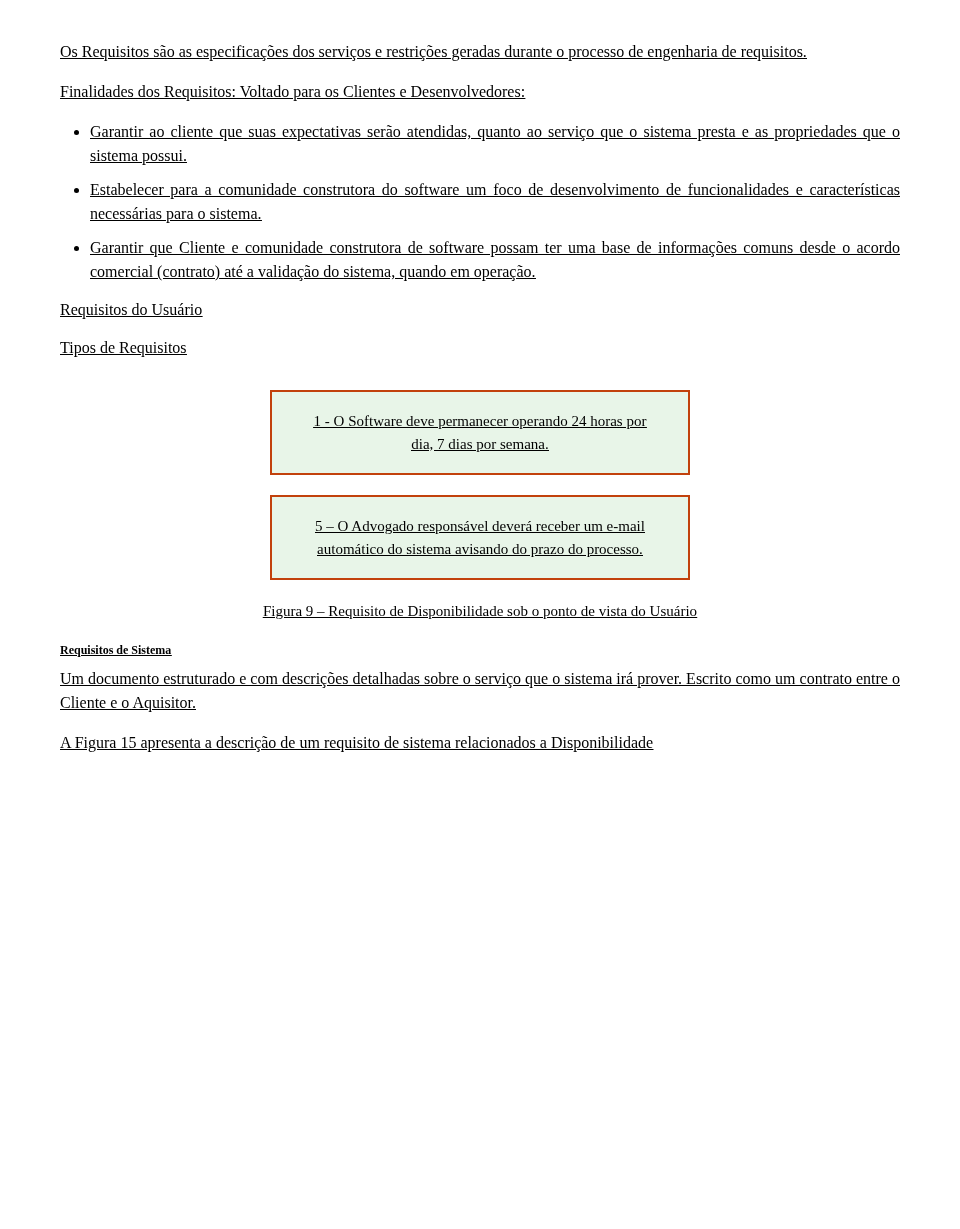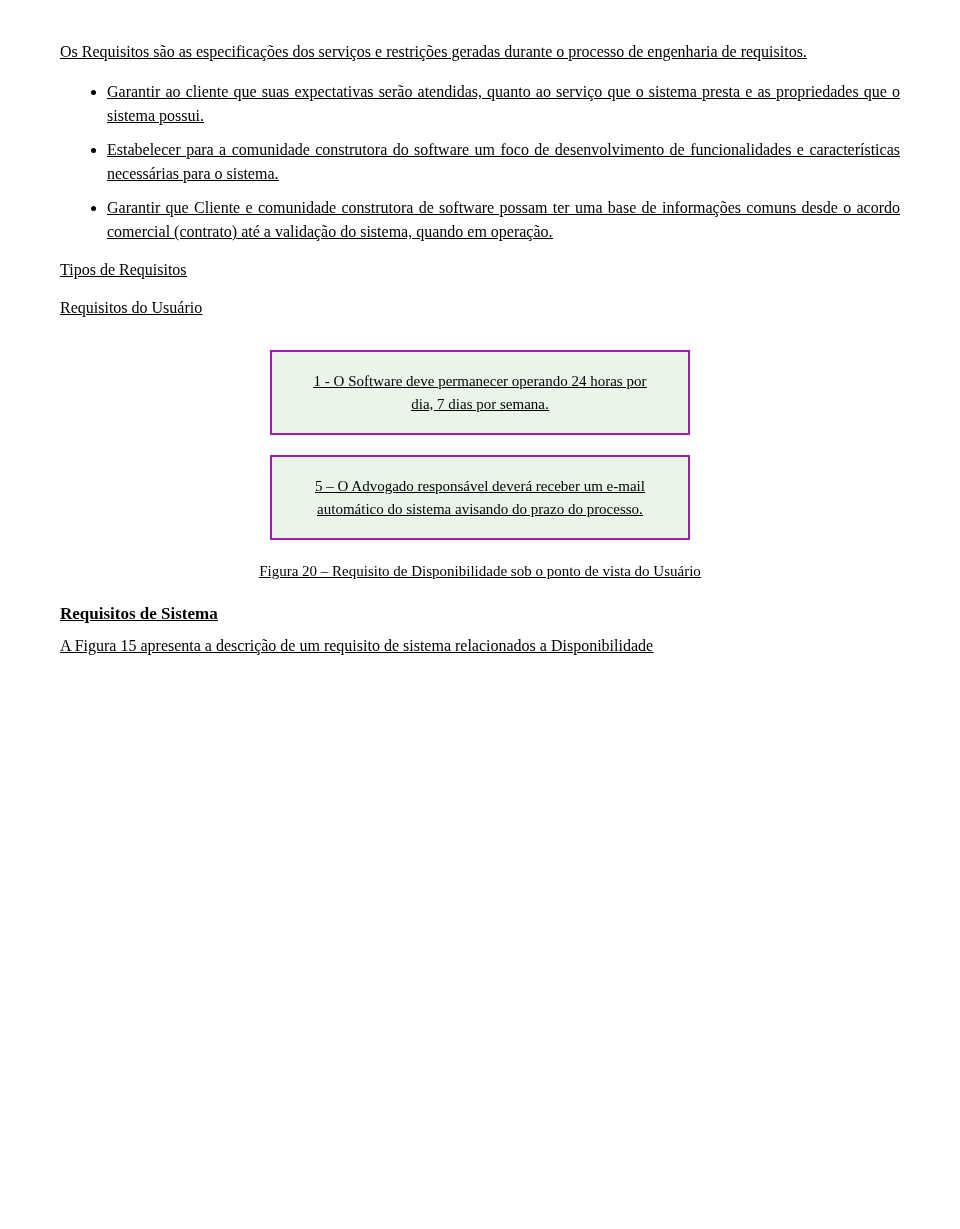--- a/index.html
+++ b/index.html
@@ -19,21 +19,21 @@
       padding: 40px 60px;
       line-height: 1.5;
     }
 
     .content-block {
       margin-bottom: 16px;
       text-align: justify;
     }
 
     .bullet-list {
-      margin: 10px 0 10px 47px;
+      margin: 10px 0 10px 30px;
     }
 
     .bullet-item {
       margin-bottom: 10px;
       text-align: justify;
     }
 
     .section-heading {
       font-weight: normal;
       font-size: 16px;
@@ -43,67 +43,69 @@
 
     .figure-box-container {
       display: flex;
       flex-direction: column;
       align-items: center;
       margin: 30px 0 20px 0;
       gap: 20px;
     }
 
     .figure-box {
-      border: 2px solid #a21caf;
+      border: 2px solid #c2410c;
       background: #e8f5e8;
       padding: 18px 30px;
       width: 420px;
       text-align: center;
       font-size: 15px;
       line-height: 1.5;
     }
 
     .figure-caption {
       text-align: center;
       font-size: 15px;
       margin: 20px 0 16px 0;
     }
 
     .section-title {
       font-weight: bold;
-      font-size: 17px;
+      font-size: 12px;
       margin-top: 18px;
       margin-bottom: 8px;
     }
   </style>
 </head>
 <body>
 
 <div>
 
   <p class="content-block">Os Requisitos são as especificações dos serviços e restrições geradas durante o processo de engenharia de requisitos.</p>
 
+  <p class="content-block">Finalidades dos Requisitos: Voltado para os Clientes e Desenvolvedores:</p>
 
   <ul class="bullet-list">
     <li class="bullet-item">Garantir ao cliente que suas expectativas serão atendidas, quanto ao serviço que o sistema presta e as propriedades que o sistema possui.</li>
     <li class="bullet-item">Estabelecer para a comunidade construtora do software um foco de desenvolvimento de funcionalidades e características necessárias para o sistema.</li>
     <li class="bullet-item">Garantir que Cliente e comunidade construtora de software possam ter uma base de informações comuns desde o acordo comercial (contrato) até a validação do sistema, quando em operação.</li>
   </ul>
 
+  <p class="section-heading">Requisitos do Usuário</p>
+
   <p class="section-heading">Tipos de Requisitos</p>
-
-  <p class="section-heading">Requisitos do Usuário</p>
 
 
 
   <div class="figure-box-container">
     <div class="figure-box">1 - O Software deve permanecer operando 24 horas por dia, 7 dias por semana.</div>
     <div class="figure-box">5 – O Advogado responsável deverá receber um e-mail automático do sistema avisando do prazo do processo.</div>
   </div>
 
-  <p class="figure-caption">Figura 20 – Requisito de Disponibilidade sob o ponto de vista do Usuário</p>
+  <p class="figure-caption">Figura 9 – Requisito de Disponibilidade sob o ponto de vista do Usuário</p>
 
   <p class="section-title">Requisitos de Sistema</p>
 
+  <p class="content-block">Um documento estruturado e com descrições detalhadas sobre o serviço que o sistema irá prover. Escrito como um contrato entre o Cliente e o Aquisitor.</p>
 
   <p class="content-block">A Figura 15 apresenta a descrição de um requisito de sistema relacionados a Disponibilidade</p>
 
 </div>
 
 </body></html>

